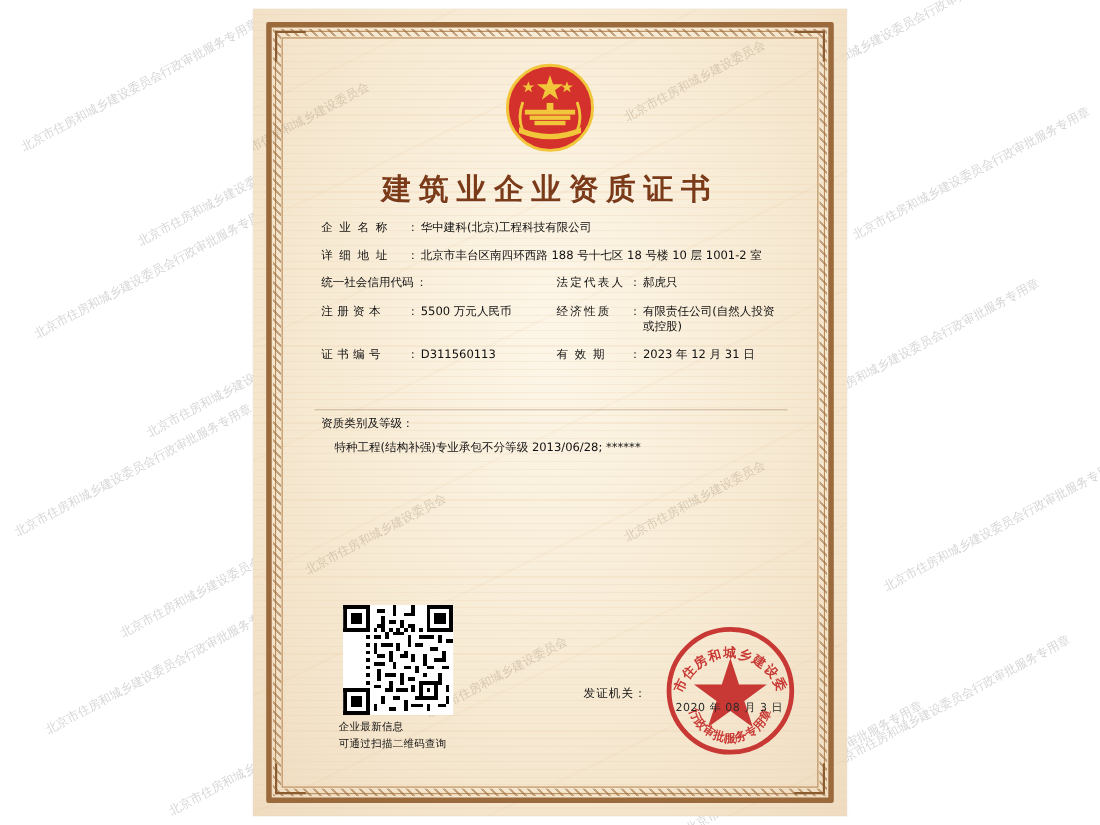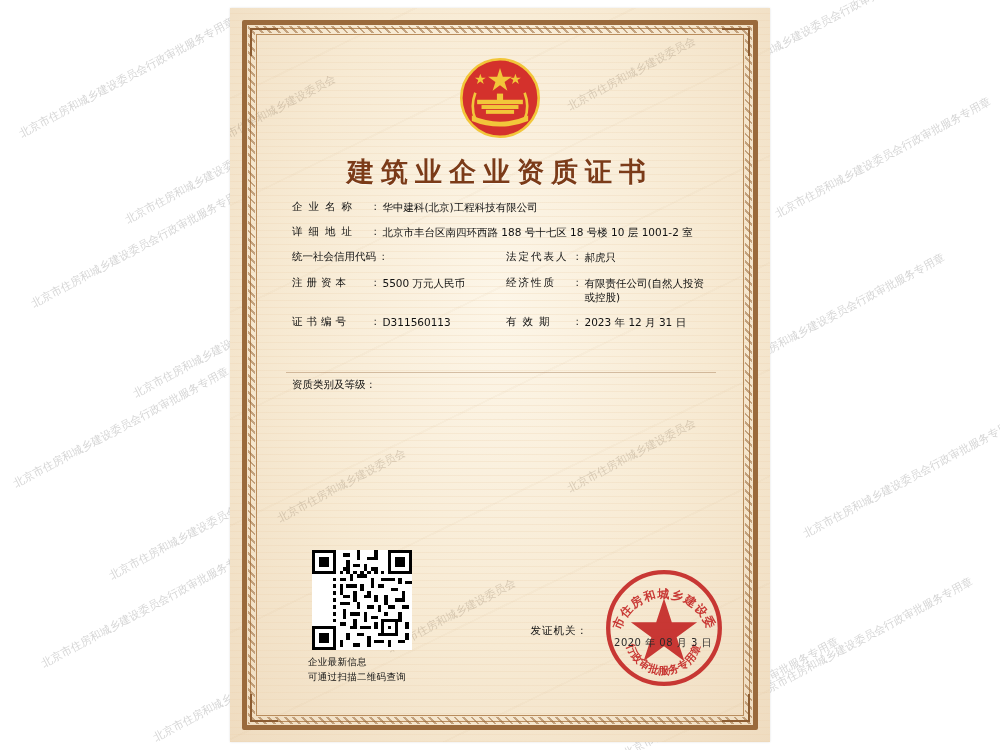--- a/index.html
+++ b/index.html
@@ -373,20 +373,21 @@
         <span class="colon">：</span>
         <span class="value">2023 年 12 月 31 日</span>
       </div>
     </div>
 
   </div>
 
   <div id="qual-rule"></div>
   <div id="qual">
     <div id="qual-title">资质类别及等级：</div>
+    <div id="qual-item">特种工程(结构补强)专业承包不分等级  2013/06/28; ******</div>
   </div>
 
   <div id="qr-wrap">
     <div id="qr">
       <svg viewBox="0 0 29 29" width="100" height="100" shape-rendering="crispEdges" aria-hidden="true">
         <rect width="29" height="29" fill="#ffffff"></rect>
         <g fill="#000000">
 
           <rect x="0" y="0" width="7" height="1"></rect>
             <rect x="0" y="6" width="7" height="1"></rect>

